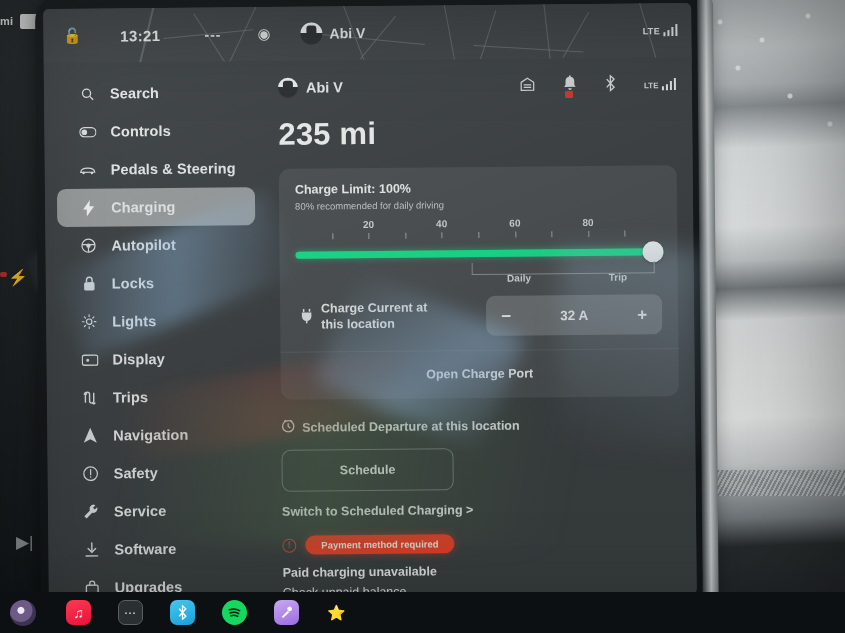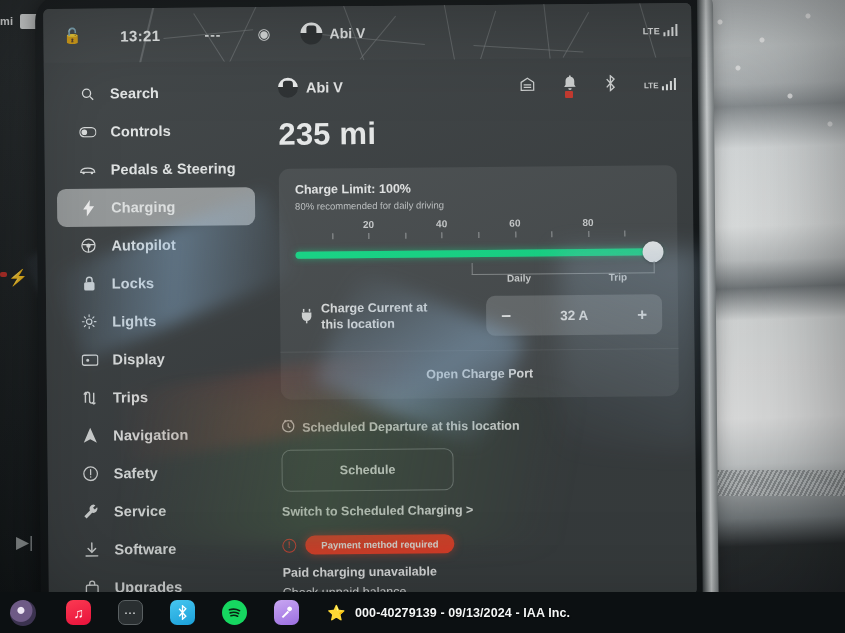--- a/index.html
+++ b/index.html
@@ -590,16 +590,15 @@
         <path d="M5.2 12.4c2.4-.8 4.9-.6 7.1.6"></path>
         </svg>
     </div>
     <div class="app a5">
       <svg width="14" height="14" viewBox="0 0 16 16" fill="#ffffff">
         <rect x="8.4" y="0.8" width="5.2" height="5.2" rx="2.6" transform="rotate(45 11 3.4)"></rect>
         <path d="M8.8 5.4 2 12.2l1.6 1.6 6.8-6.8z"></path>
         </svg>
     </div>
     <div class="app a6">⭐</div>
-    <div class="watermark">000-40279139 - 09/13/2024 - IAA Inc.</div>
   </div>
 
 </div>
 
 </body></html>

